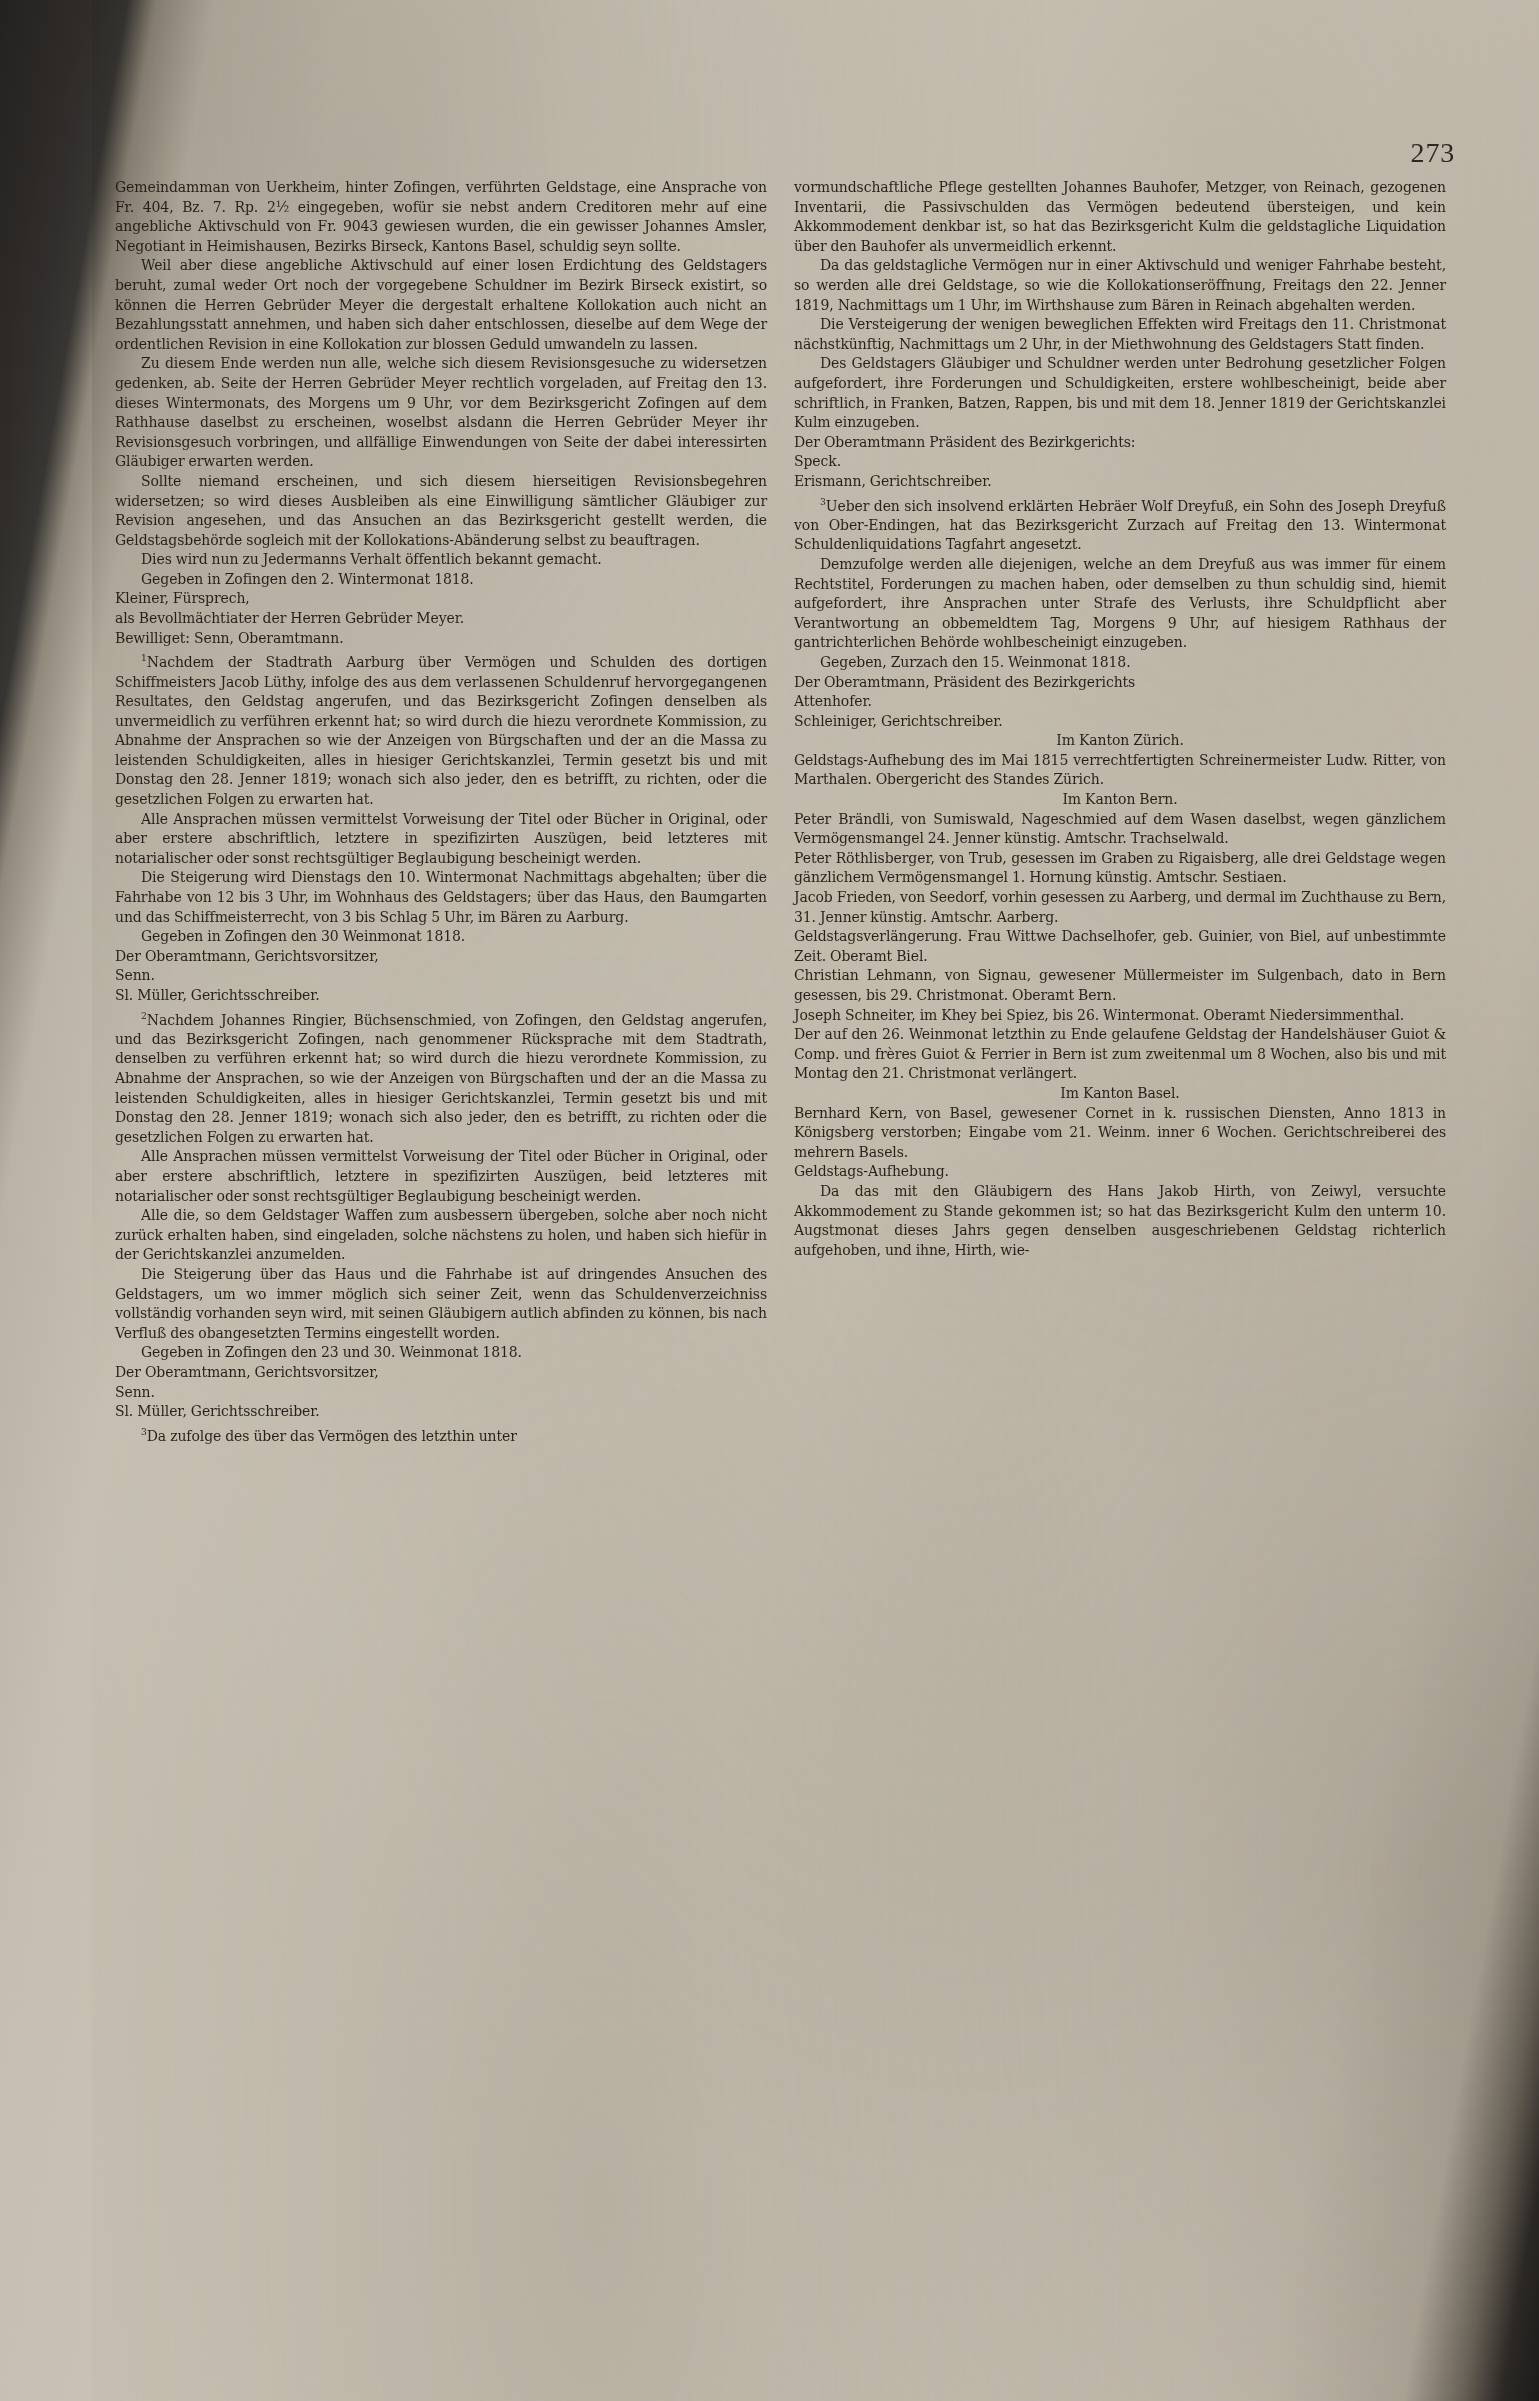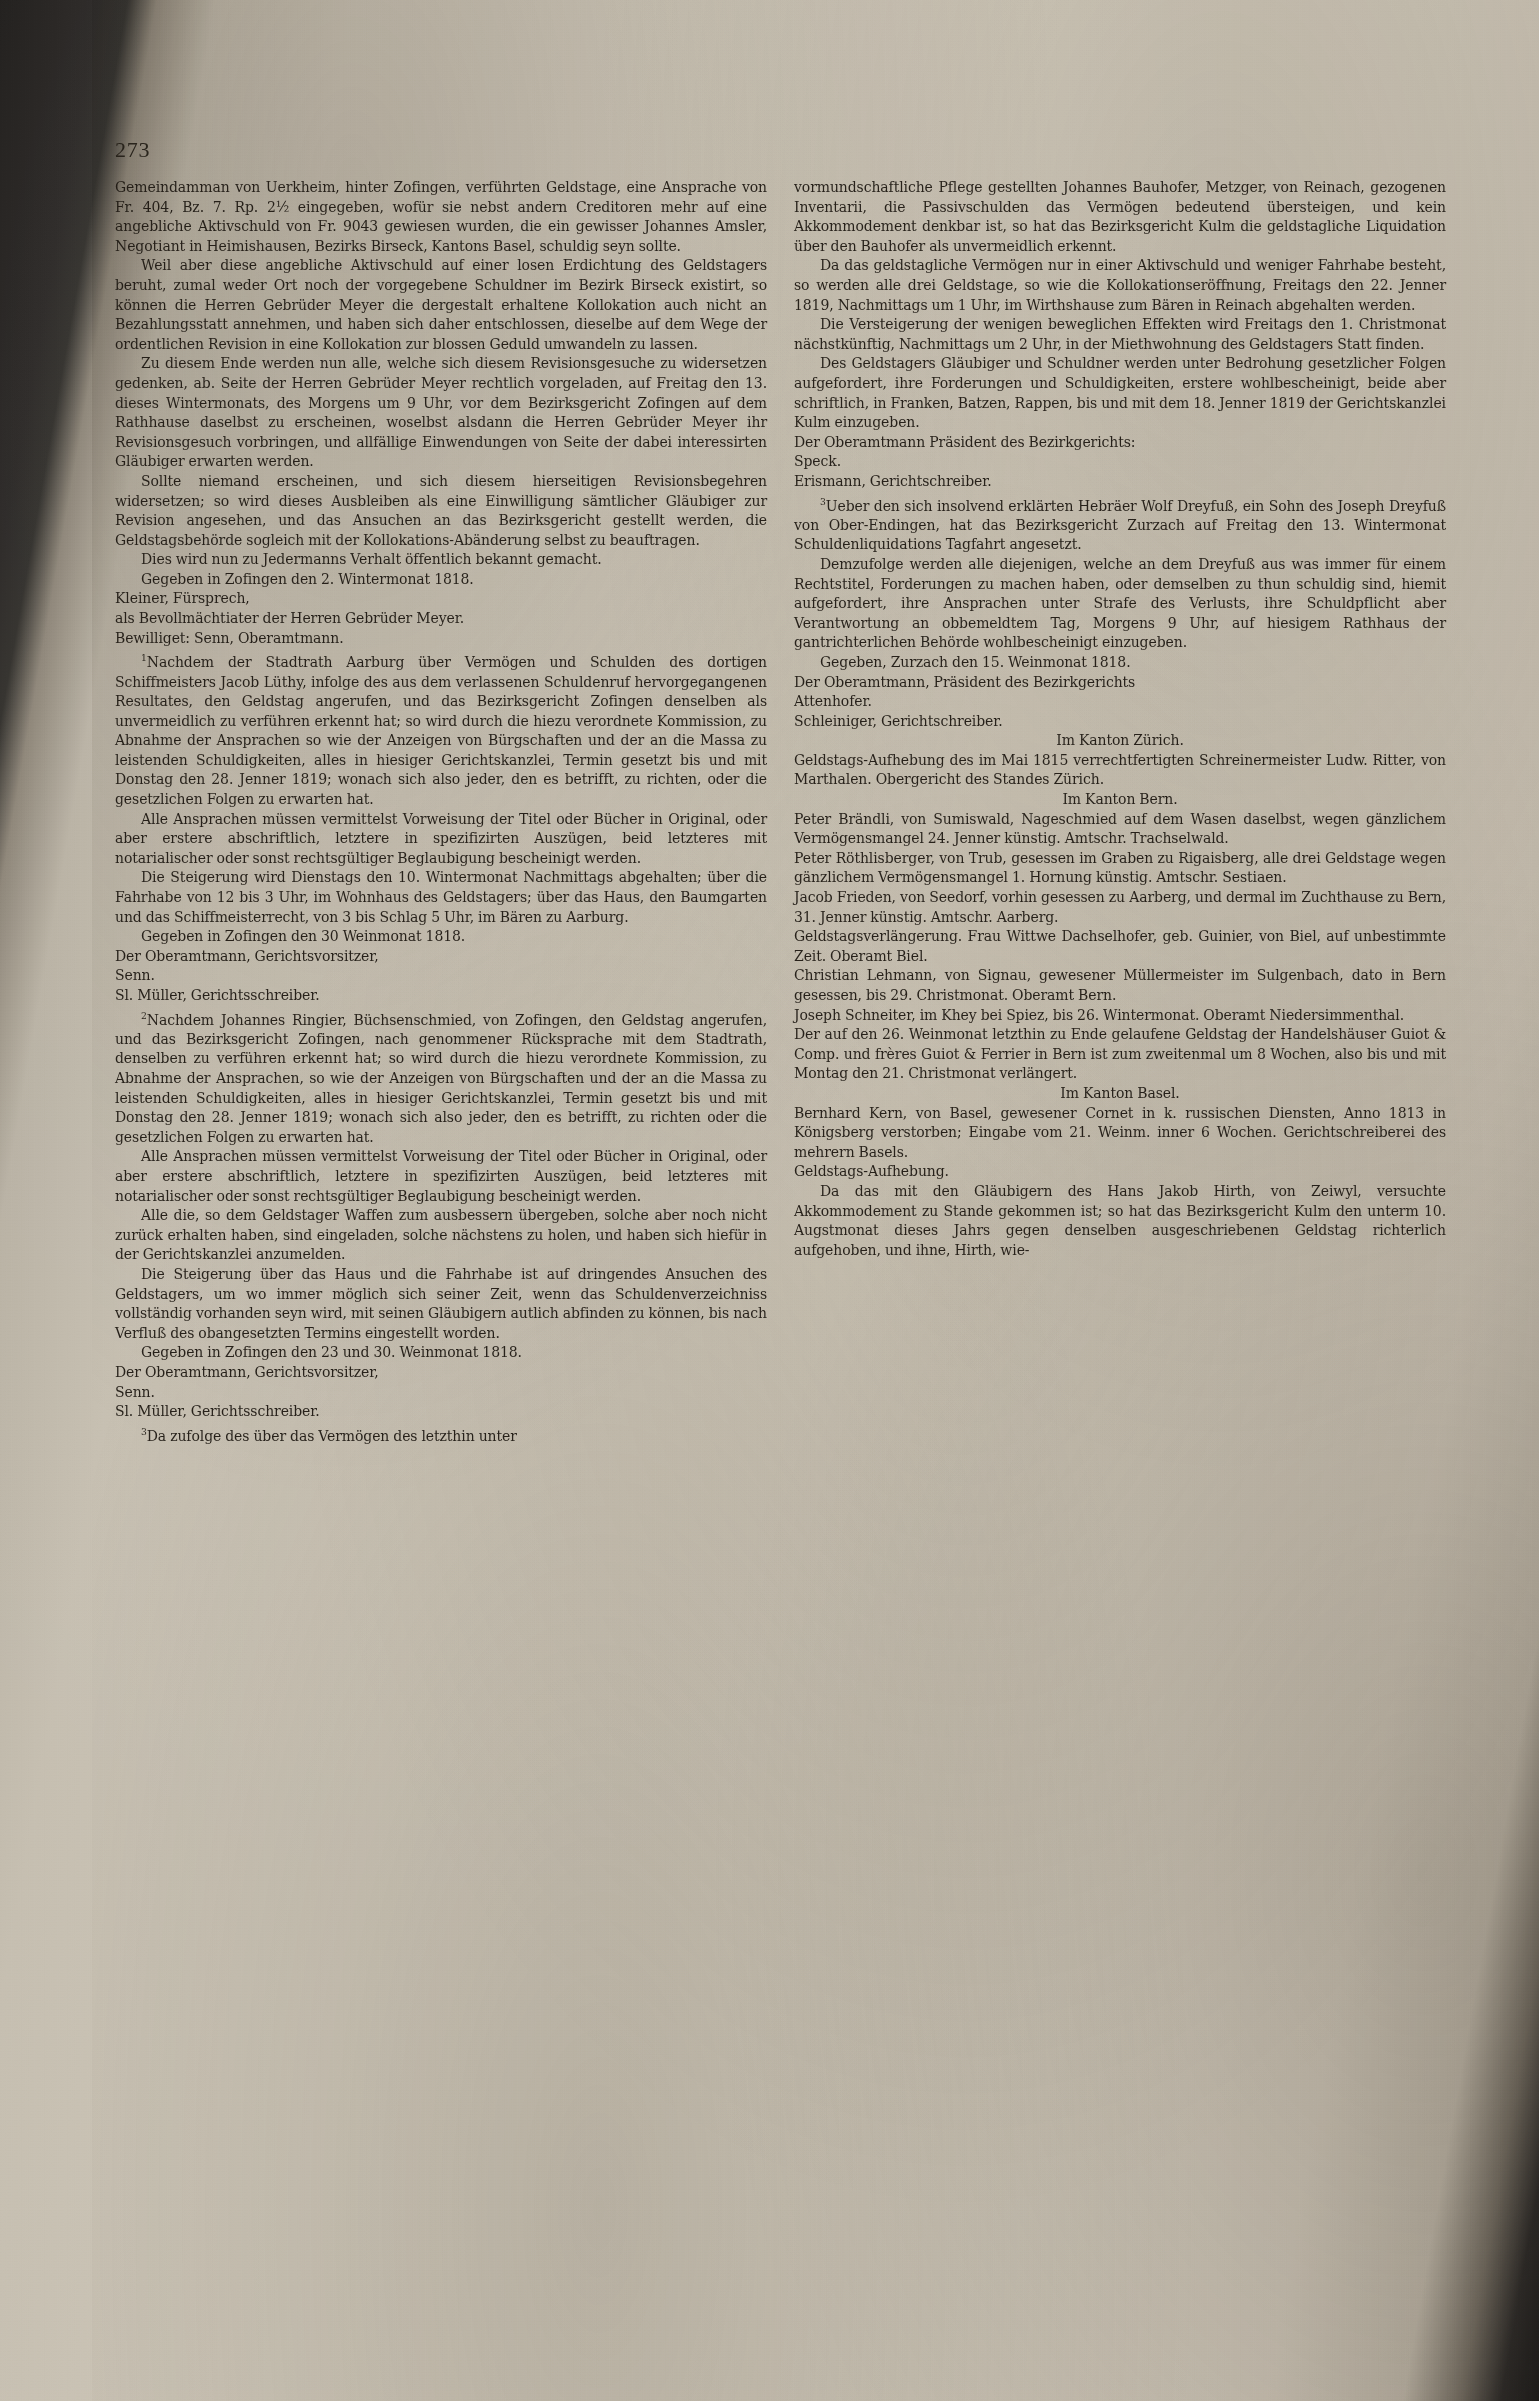--- a/index.html
+++ b/index.html
@@ -57,23 +57,23 @@
     width: 1340px;
     height: 2140px;
     color: #1d1a15;
   }
 
   #folio {
     position: absolute;
     top: 21.6px;
     left: 0;
     width: 1340px;
-    text-align: left;
+    text-align: right;
     font-family: "Liberation Serif", serif;
-    font-size: 22px;
+    font-size: 28px;
     letter-spacing: 0.8px;
     color: #2a251e;
   }
 
   #cols {
     position: absolute;
     top: 63px;
     left: 0;
     width: 1340px;
     display: flex;
@@ -165,21 +165,21 @@
           <p class="ind"><span>Die Steigerung über das Haus und die Fahrhabe ist auf dringendes Ansuchen des Geldstagers, um wo immer möglich sich seiner Zeit, wenn das Schuldenverzeichniss vollständig vorhanden seyn wird, mit seinen Gläubigern autlich abfinden zu können, bis nach Verfluß des obangesetzten Termins eingestellt worden.</span></p>
           <p class="ind"><span>Gegeben in Zofingen den 23 und 30. Weinmonat 1818.</span></p>
           <p class="ctr"><span>Der Oberamtmann, Gerichtsvorsitzer,</span></p>
           <p class="ctr"><span>Senn.</span></p>
           <p class="ctr"><span>Sl. Müller, Gerichtsschreiber.</span></p>
           <p class="ind"><span class="sup">3</span><span>Da zufolge des über das Vermögen des letzthin unter</span></p>
         </div>
       <div class="col" id="col-right">
           <p class="noind"><span>vormundschaftliche Pflege gestellten Johannes Bauhofer, Metzger, von Reinach, gezogenen Inventarii, die Passivschulden das Vermögen bedeutend übersteigen, und kein Akkommodement denkbar ist, so hat das Bezirksgericht Kulm die geldstagliche Liquidation über den Bauhofer als unvermeidlich erkennt.</span></p>
           <p class="ind"><span>Da das geldstagliche Vermögen nur in einer Aktivschuld und weniger Fahrhabe besteht, so werden alle drei Geldstage, so wie die Kollokationseröffnung, Freitags den 22. Jenner 1819, Nachmittags um 1 Uhr, im Wirthshause zum Bären in Reinach abgehalten werden.</span></p>
-          <p class="ind"><span>Die Versteigerung der wenigen beweglichen Effekten wird Freitags den 1. Christmonat nächstkünftig, Nachmittags um 2 Uhr, in der Miethwohnung des Geldstagers Statt finden.</span></p>
+          <p class="ind"><span>Die Versteigerung der wenigen beweglichen Effekten wird Freitags den 11. Christmonat nächstkünftig, Nachmittags um 2 Uhr, in der Miethwohnung des Geldstagers Statt finden.</span></p>
           <p class="ind"><span>Des Geldstagers Gläubiger und Schuldner werden unter Bedrohung gesetzlicher Folgen aufgefordert, ihre Forderungen und Schuldigkeiten, erstere wohlbescheinigt, beide aber schriftlich, in Franken, Batzen, Rappen, bis und mit dem 18. Jenner 1819 der Gerichtskanzlei Kulm einzugeben.</span></p>
           <p class="ctr big"><span>Der Oberamtmann Präsident des Bezirkgerichts:</span></p>
           <p class="ctr"><span>Speck.</span></p>
           <p class="ctr"><span>Erismann, Gerichtschreiber.</span></p>
           <p class="ind"><span class="sup">3</span><span>Ueber den sich insolvend erklärten Hebräer Wolf Dreyfuß, ein Sohn des Joseph Dreyfuß von Ober-Endingen, hat das Bezirksgericht Zurzach auf Freitag den 13. Wintermonat Schuldenliquidations Tagfahrt angesetzt.</span></p>
           <p class="ind"><span>Demzufolge werden alle diejenigen, welche an dem Dreyfuß aus was immer für einem Rechtstitel, Forderungen zu machen haben, oder demselben zu thun schuldig sind, hiemit aufgefordert, ihre Ansprachen unter Strafe des Verlusts, ihre Schuldpflicht aber Verantwortung an obbemeldtem Tag, Morgens 9 Uhr, auf hiesigem Rathhaus der gantrichterlichen Behörde wohlbescheinigt einzugeben.</span></p>
           <p class="ind"><span>Gegeben, Zurzach den 15. Weinmonat 1818.</span></p>
           <p class="ctr"><span>Der Oberamtmann, Präsident des Bezirkgerichts</span></p>
           <p class="ctr"><span>Attenhofer.</span></p>
           <p class="ctr"><span>Schleiniger, Gerichtschreiber.</span></p>

